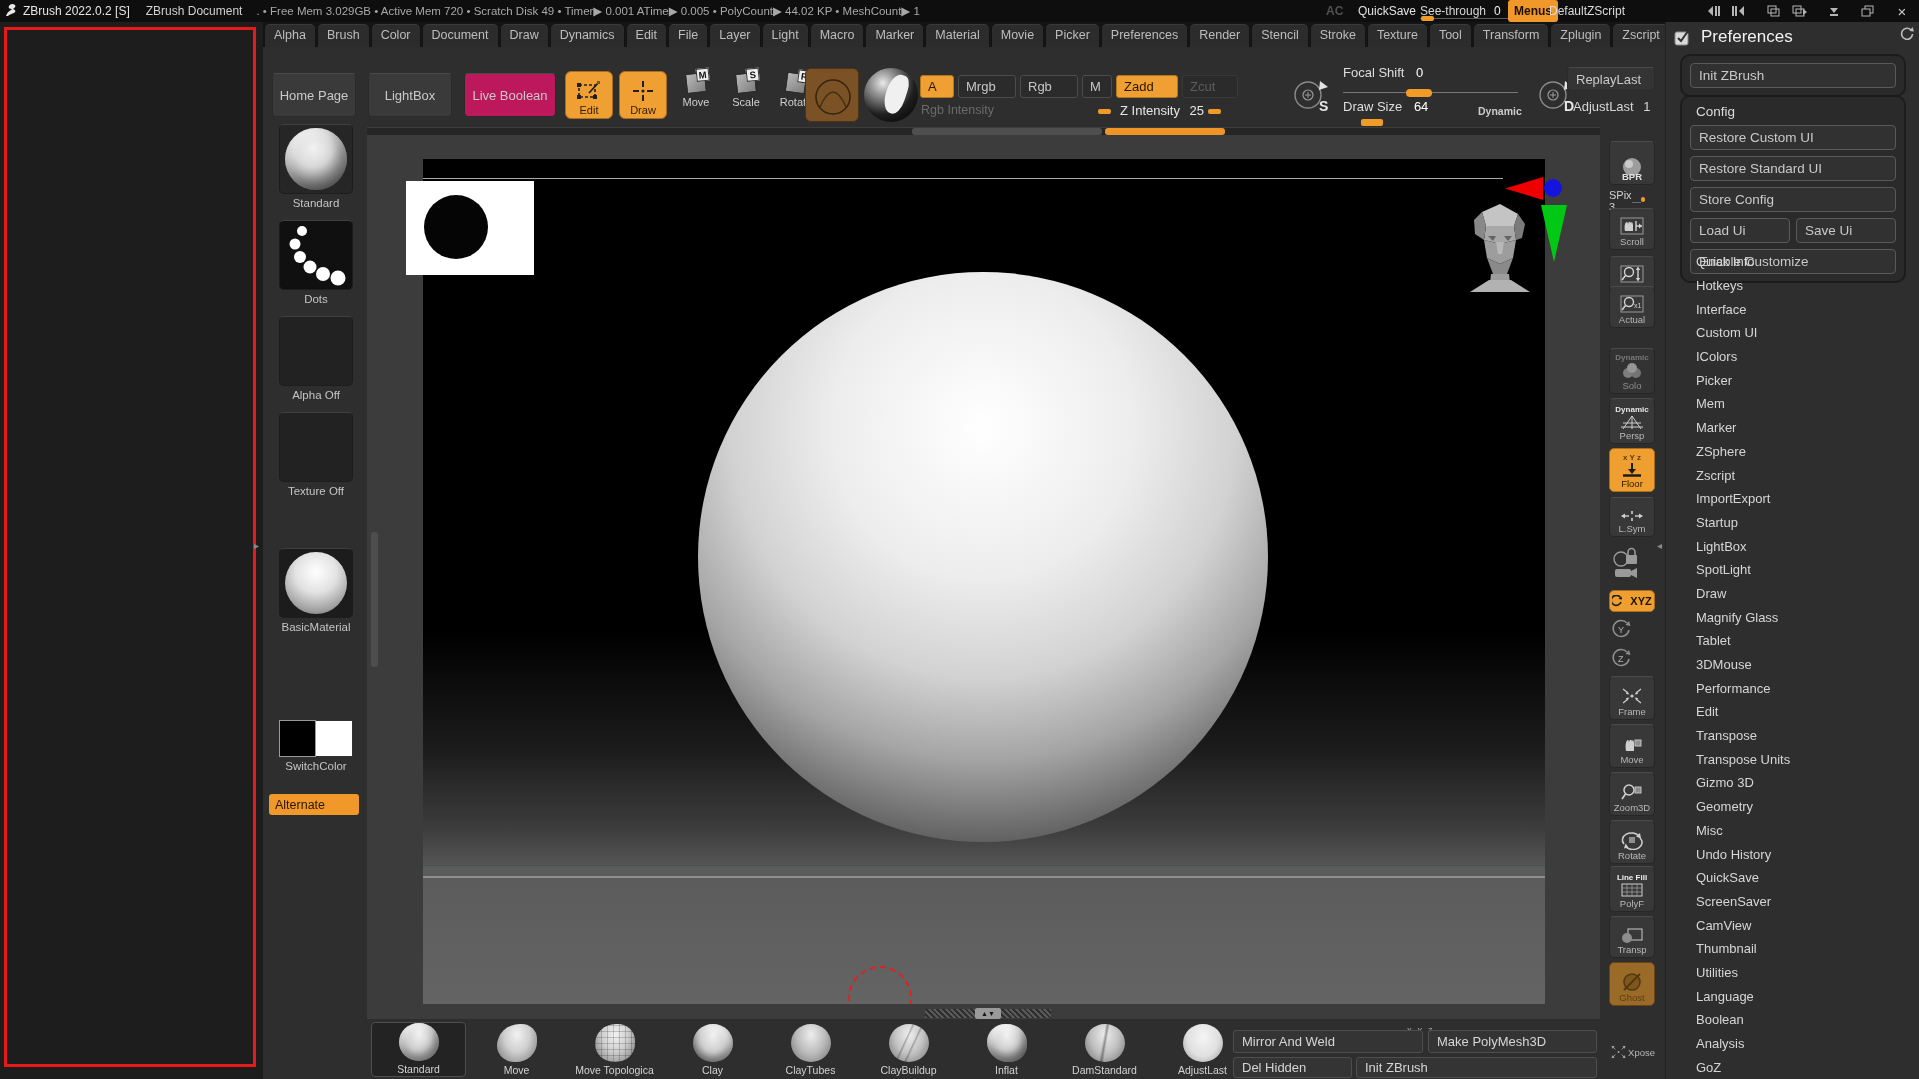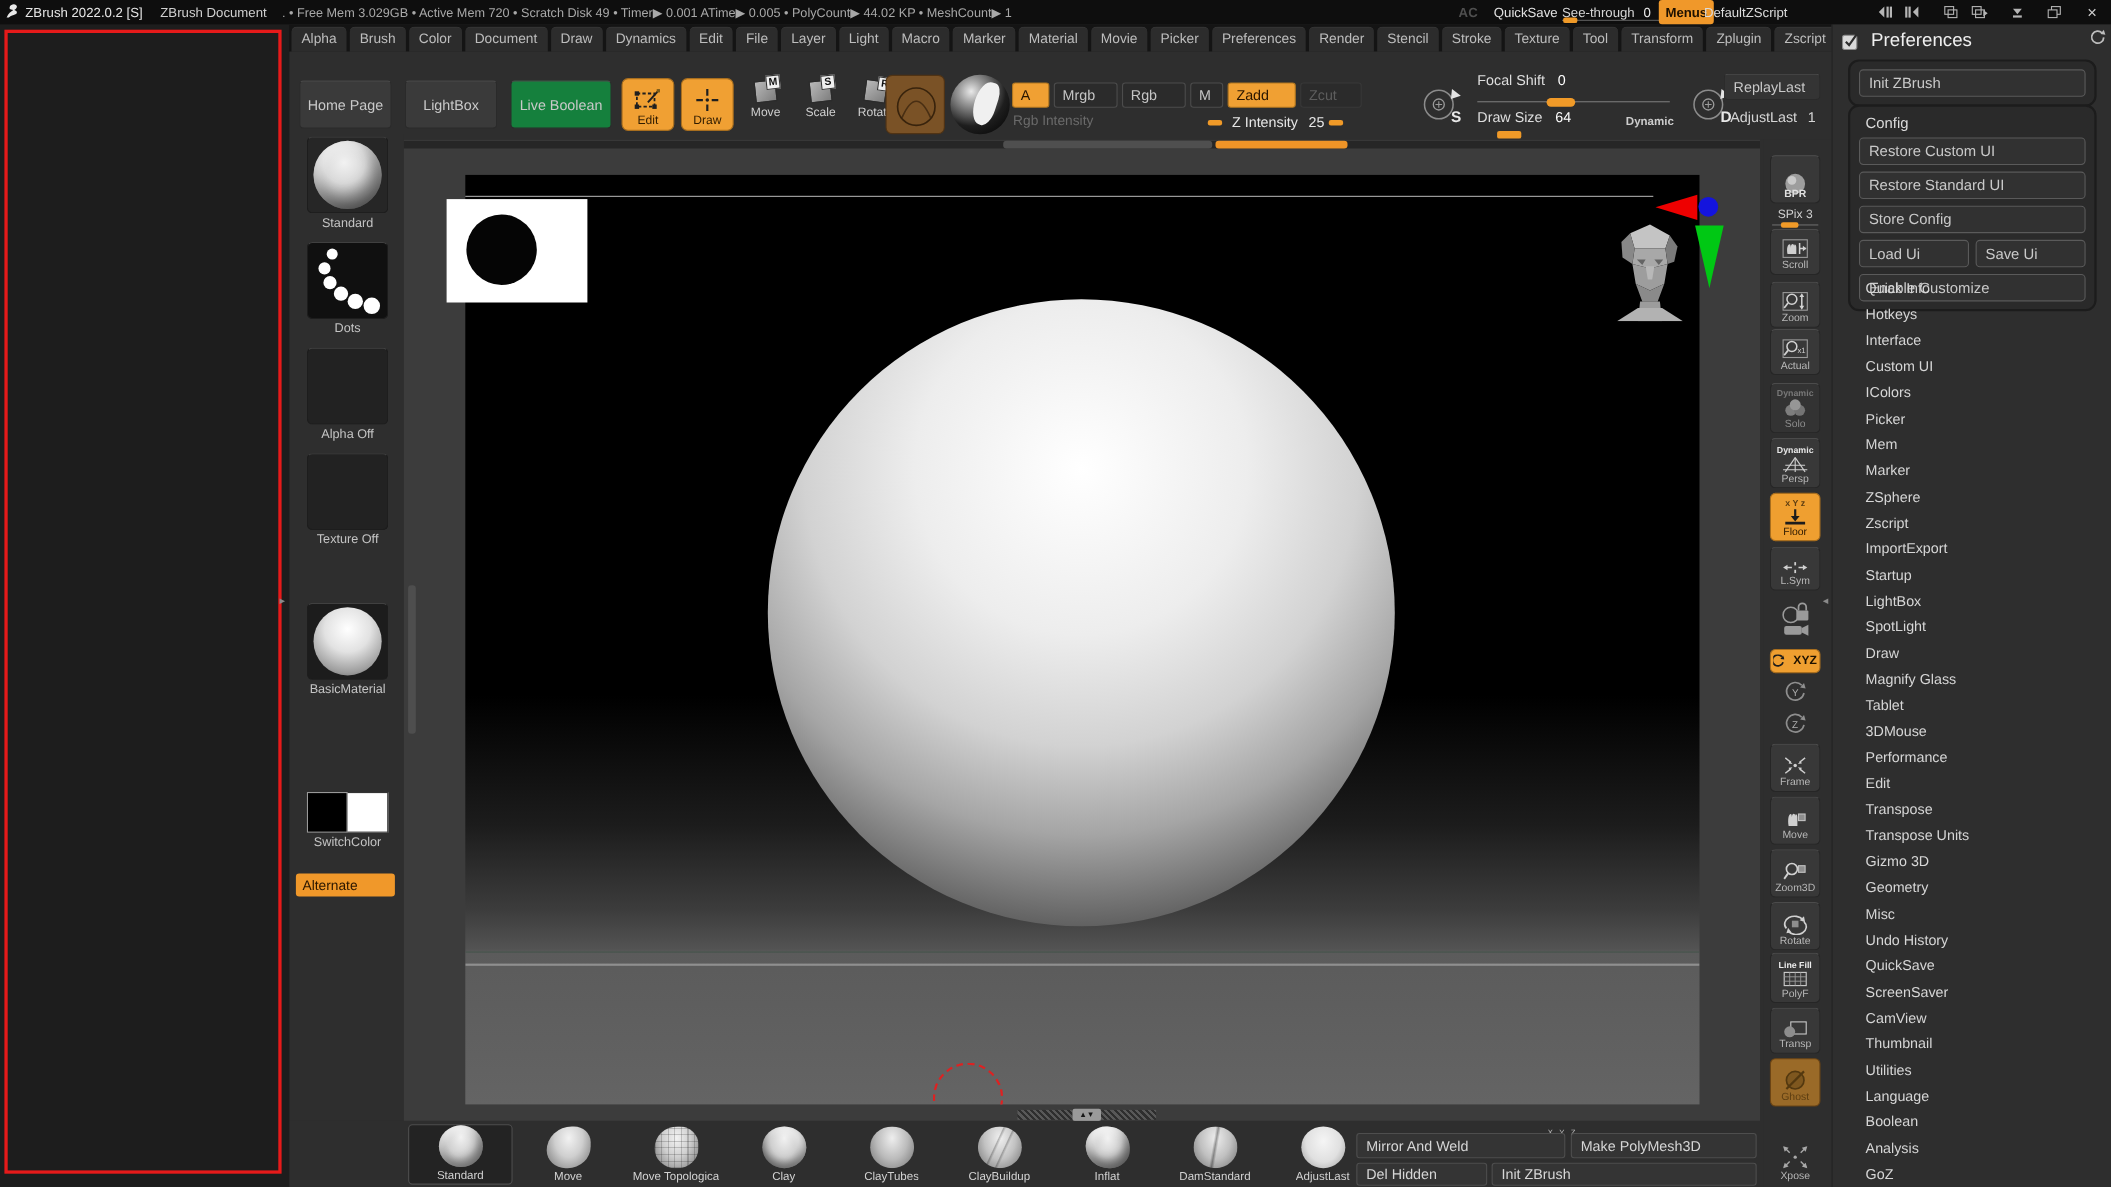--- a/index.html
+++ b/index.html
@@ -88,21 +88,21 @@
   .hatch { width:50px; height:9px;
     background:repeating-linear-gradient(45deg,#585858 0 2px,#2e2e2e 2px 4px); }
   .updown { width:26px; height:11px; background:#9a9a9a; color:#161616; font-size:7px; display:flex;
     align-items:center; justify-content:center; letter-spacing:0; border-radius:2px; }
 
   
   #right-shelf { position:absolute; left:1603px; top:127px; width:62px; height:952px; background:#2e2e2e; z-index:3; }
   .rs-btn { position:absolute; left:6px; width:46px; background:#383838; border:1px solid #262626; border-top-color:#4b4b4b;
     border-radius:5px; display:flex; flex-direction:column; align-items:center; justify-content:flex-end;
     font-size:9.5px; color:#b8b8b8; padding-bottom:2px; }
-  .rs-plain { position:absolute; left:6px; width:46px; display:flex; flex-direction:column; align-items:center;
+  .rs-plain { position:absolute; left:6px; width:46px; display:flex; flex-direction:row; align-items:center;
     font-size:9.5px; color:#b8b8b8; }
   .rs-orange { background:#ef9f30; border-color:#a86e1e; color:#2a1700; }
   .rs-ghoston { background:#9a6a28; border-color:#6b4414; color:#5d3e12; }
   .mini { font-size:8px; font-weight:bold; line-height:9px; }
   .rs-btn svg { display:block; }
 
   
   #right-panel { position:absolute; left:1665px; top:22px; width:254px; height:1057px; background:#2e2e2e;
     border-left:1px solid #222; z-index:10; }
   #rp-header { position:absolute; left:8px; top:2px; width:240px; height:26px; display:flex; align-items:center; }
@@ -228,21 +228,21 @@
   <span class="menutab">Tool</span>
   <span class="menutab">Transform</span>
   <span class="menutab">Zplugin</span>
   <span class="menutab">Zscript</span>
   <span class="menutab">Help</span>
 </div>
 
 <div id="topshelf">
   <div class="shelf-btn" style="left:9px; width:84px;">Home Page</div>
   <div class="shelf-btn" style="left:105px; width:84px;">LightBox</div>
-  <div class="shelf-btn" style="left:201px; width:92px; background:#15803d;">Live Boolean</div>
+  <div class="shelf-btn" style="left:201px; width:92px; background:#be185d;">Live Boolean</div>
 
   <div class="obtn" style="left:302px;">
     <svg width="28" height="24" viewBox="0 0 28 24">
         <rect x="4" y="6" width="16" height="12" fill="none" stroke="#1f1f1f" stroke-width="1.6" stroke-dasharray="3 2"></rect>
         <rect x="2" y="4" width="4" height="4" fill="#1f1f1f"></rect>
         <rect x="2" y="16" width="4" height="4" fill="#1f1f1f"></rect>
         <rect x="18" y="16" width="4" height="4" fill="#1f1f1f"></rect>
         <line x1="14" y1="14" x2="24" y2="3" stroke="#1f1f1f" stroke-width="1.8"></line>
         <rect x="22" y="2" width="3" height="3" fill="#7a5a18"></rect>
       </svg>
@@ -490,21 +490,21 @@
         <rect x="2" y="2" width="22" height="16" fill="none" stroke="#9a9a9a"></rect>
         <circle cx="10" cy="8" r="4.5" fill="none" stroke="#d2d2d2" stroke-width="1.4"></circle>
         <line x1="6.5" y1="11.5" x2="3" y2="16" stroke="#d2d2d2" stroke-width="1.6"></line>
         <line x1="19" y1="4" x2="19" y2="16" stroke="#d2d2d2" stroke-width="1.4"></line>
         <polygon points="19,2.5 16.8,6 21.2,6" fill="#d2d2d2"></polygon>
         <polygon points="19,17.5 16.8,14 21.2,14" fill="#d2d2d2"></polygon>
       </svg>
     <span>Zoom</span>
   </div>
 
-  <div class="rs-btn" style="top:172px; height:42px;">
+  <div class="rs-btn" style="top:159px; height:42px;">
     <svg width="26" height="20" viewBox="0 0 26 20">
         <rect x="2" y="2" width="22" height="16" fill="none" stroke="#9a9a9a"></rect>
         <circle cx="10" cy="8" r="4.5" fill="none" stroke="#d2d2d2" stroke-width="1.4"></circle>
         <line x1="6.5" y1="11.5" x2="3" y2="16" stroke="#d2d2d2" stroke-width="1.6"></line>
         <text x="15" y="14" font-size="7" fill="#d2d2d2">x1</text>
       </svg>
     <span>Actual</span>
   </div>
 
   <div class="rs-btn" style="top:221px; height:46px; background:#333;">

